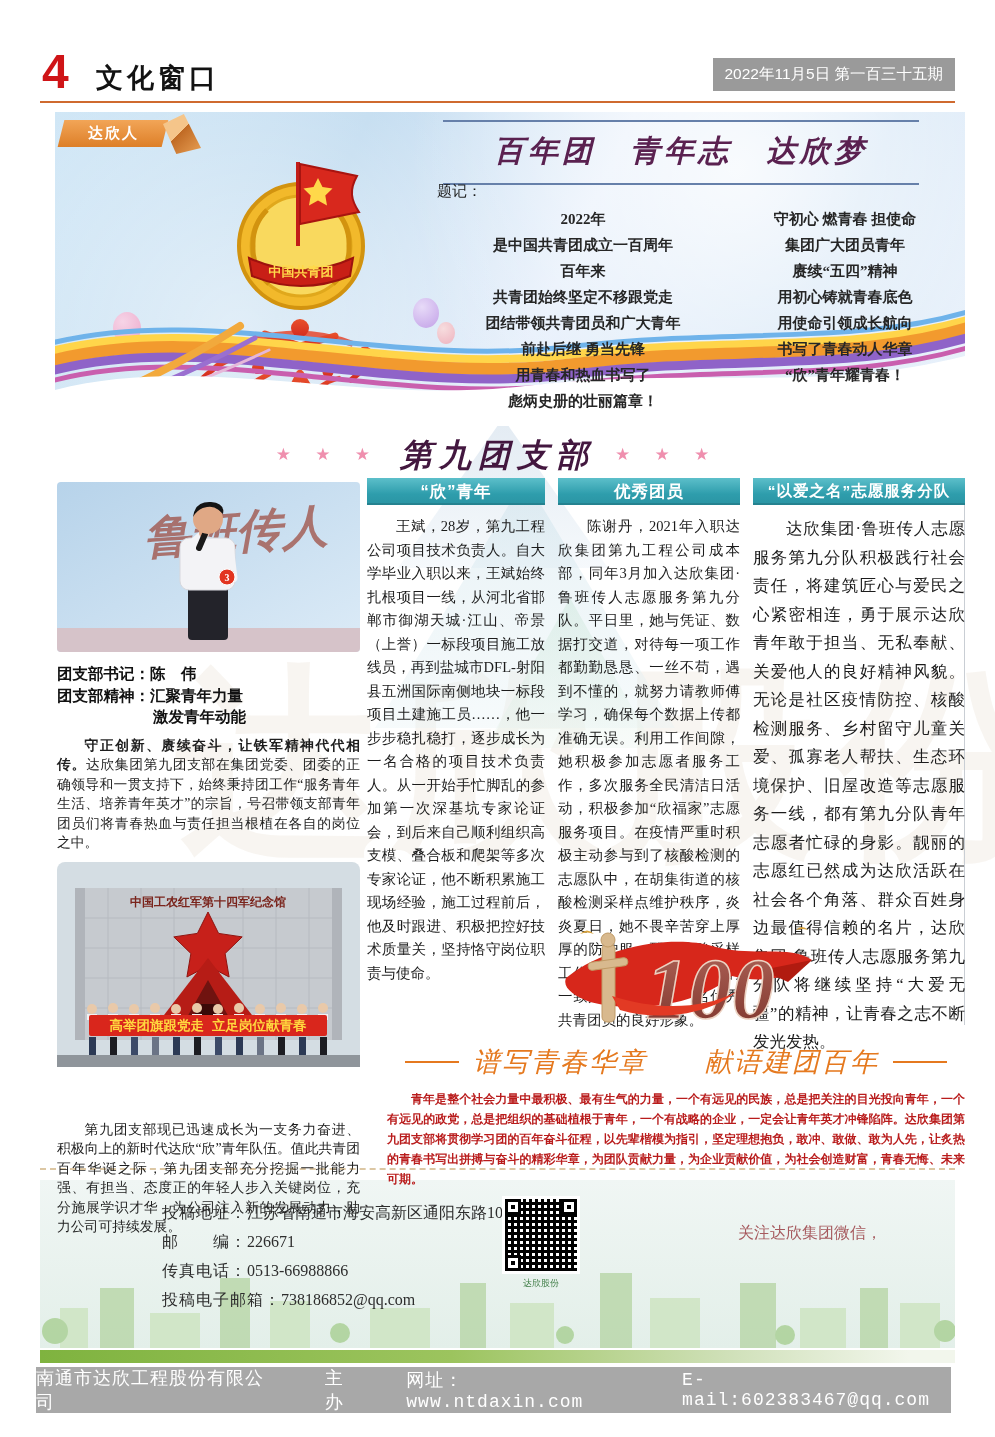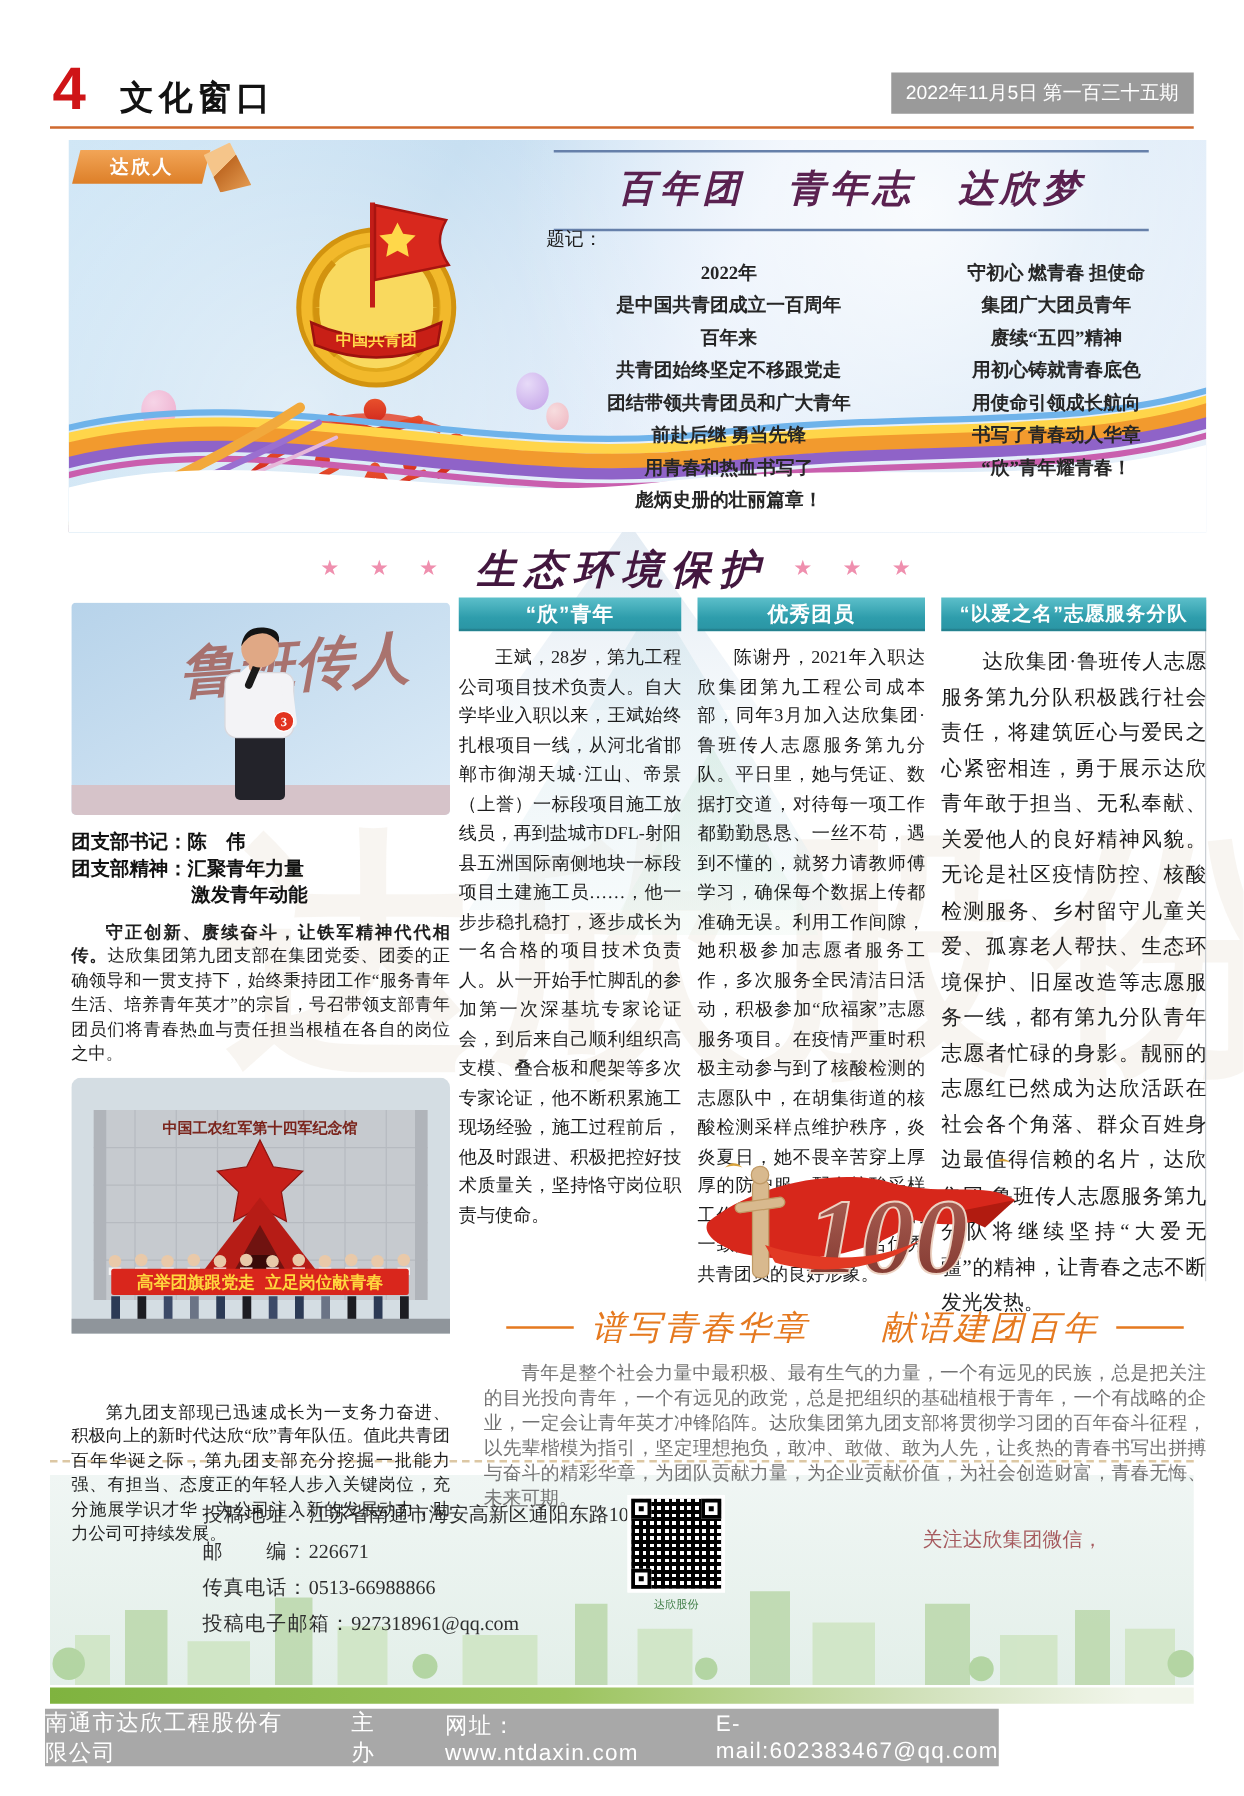--- a/index.html
+++ b/index.html
@@ -85,45 +85,45 @@
   .a3 .art-bd{font-size:16.5px;line-height:28.5px;}
   .vrule{position:absolute;left:909px;top:2px;width:1px;height:545px;background:#c9ced4;z-index:1;}
 
   .emblem100{position:absolute;left:495px;top:438px;width:272px;height:136px;z-index:3;}
 
   .closing{position:absolute;left:332px;top:566px;width:578px;z-index:2;}
   .closing-title-row{display:flex;align-items:center;justify-content:center;gap:14px;}
   .c-line{height:2px;background:#e5791f;flex:0 0 54px;}
   .closing-title{font-size:27px;font-weight:normal;font-style:italic;color:#e5791f;
           letter-spacing:2px;white-space:nowrap;}
-  .closing-body{margin-top:9px;font-size:15px;line-height:20px;text-align:justify;
-          text-indent:2em;color:#737373;font-weight:normal;}
+  .closing-body{margin-top:9px;font-size:12px;line-height:20px;text-align:justify;
+          text-indent:2em;color:#b91c1c;font-weight:bold;}
 
   
   .dash-sep{position:absolute;left:40px;top:1168px;width:915px;border-top:2px dashed #dcc7a4;}
   .footer-box{position:absolute;left:40px;top:1180px;width:915px;height:168px;overflow:hidden;
           background:linear-gradient(#f0f6f4,#e3efe9);}
   .buildings{position:absolute;left:0;bottom:0;width:915px;height:95px;}
   .contact{position:absolute;left:122px;top:18px;font-size:16px;line-height:29px;color:#2d2d2d;}
   .contact .lab{letter-spacing:1px;}
   .qr-block{position:absolute;left:462px;top:16px;width:78px;text-align:center;}
   .qr{position:relative;width:72px;height:72px;margin:0 auto;background:#fff;border:3px solid #fff;
       background-image:repeating-linear-gradient(0deg,#000 0 3px,transparent 3px 6px),
                        repeating-linear-gradient(90deg,#000 0 3px,#fff 3px 6px);}
   .qf{position:absolute;width:16px;height:16px;background:#fff;border:3px solid #000;box-sizing:border-box;}
   .qf::after{content:"";position:absolute;left:3px;top:3px;width:4px;height:4px;background:#000;}
   .qf.tl{left:0;top:0;}.qf.tr{right:0;top:0;}.qf.bl{left:0;bottom:0;}
   .qr-cap{margin-top:3px;font-size:9px;color:#3f7d46;font-family:"Liberation Sans",sans-serif;}
   .wechat{position:absolute;left:630px;top:38px;width:280px;text-align:center;color:#a65a5e;
           font-size:16px;line-height:29px;}
   .green-strip{position:absolute;left:40px;top:1350px;width:915px;height:13px;
           background:linear-gradient(90deg,#7fb33f,#9cc45e 45%,#cfe0b8 75%,#f2f6ec 95%);}
-  .bottom-bar{position:absolute;left:36px;top:1367px;width:763px;height:46px;background:#a8a8a8;
+  .bottom-bar{position:absolute;left:36px;top:1367px;width:915px;height:46px;background:#a8a8a8;
           display:flex;align-items:center;justify-content:center;gap:44px;color:#fff;
-          font-family:Liberation Sans, sans-serif;font-size:18px;letter-spacing:1px;}
+          font-family:Liberation Mono, monospace;font-size:18px;letter-spacing:1px;}
 </style>
 </head>
 <body>
 
 <div class="page">
 
   <div class="hdr-num">4</div>
   <div class="hdr-section">文化窗口</div>
   <div class="issue-badge">2022年11月5日  第一百三十五期</div>
   <div class="hdr-rule"></div>
@@ -223,21 +223,21 @@
           <path d="M-10,150 C80,130 142,108 214,74" stroke="#e6b7d9" stroke-width="3"></path>
         </g>
         <path d="M0,150 L0,114 C150,76 300,130 470,110 C640,90 760,118 910,80 L910,150 Z" fill="#ffffff"></path>
       </svg>
     </div>
   </div>
 
   <div class="mountain"></div>
   <div class="section-head">
     <span class="stars">★ ★ ★</span>
-    <span class="section-title">生态环境保护</span>
+    <span class="section-title">第九团支部</span>
     <span class="stars">★ ★ ★</span>
   </div>
 
   <div class="content">
     <div class="watermark">达欣股份</div>
     <div class="triA t1"></div>
     <div class="triA t2"></div>
     <div class="vrule"></div>
 
     <div class="leftcol">
@@ -416,21 +416,21 @@
           <circle cx="745" cy="82" r="10"></circle>
             <circle cx="905" cy="78" r="11"></circle>
         </g>
       </svg>
     </div>
 
     <div class="contact">
       <div><span class="lab">投稿地址：</span><span>江苏省南通市海安高新区通阳东路10号</span></div>
       <div><span class="lab">邮　　编：</span><span>226671</span></div>
       <div><span class="lab">传真电话：</span><span>0513-66988866</span></div>
-      <div><span class="lab">投稿电子邮箱：</span><span>927318961@qq.com</span></div>
+      <div><span class="lab">投稿电子邮箱：</span><span>738186852@qq.com</span></div>
     </div>
 
     <div class="qr-block">
       <div class="qr">
         <div class="qf tl"></div>
         <div class="qf tr"></div>
         <div class="qf bl"></div>
       </div>
       <div class="qr-cap">达欣股份</div>
     </div>

